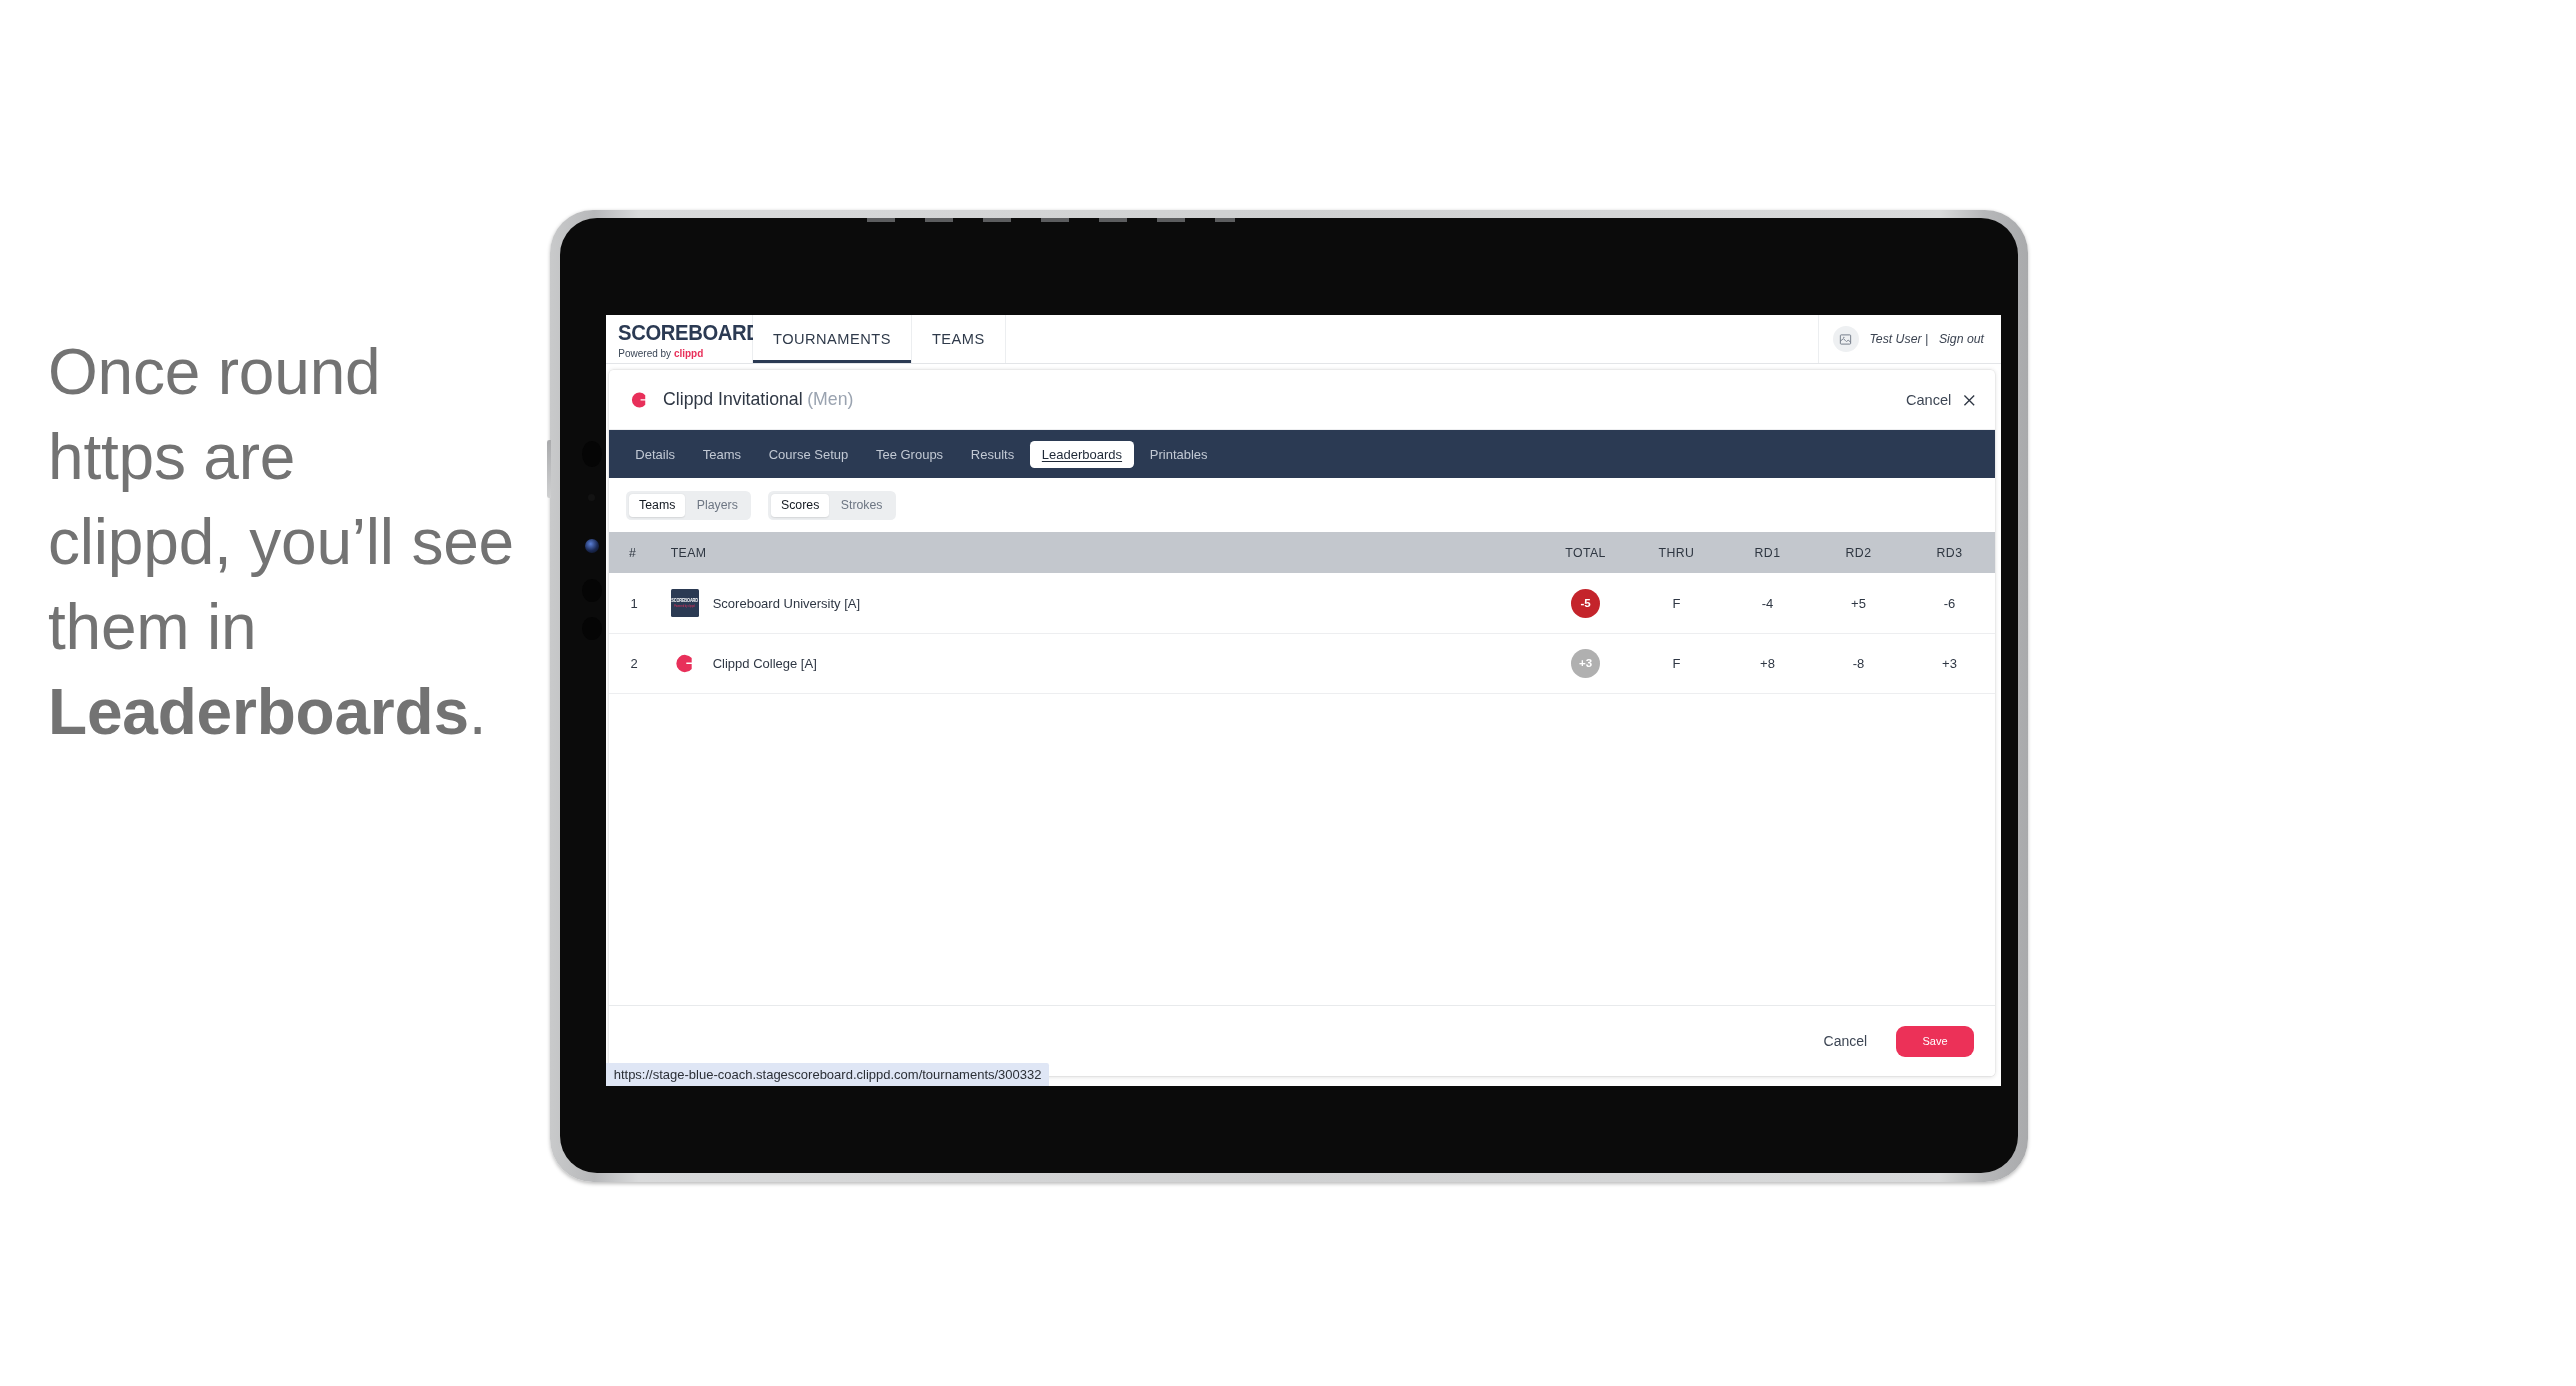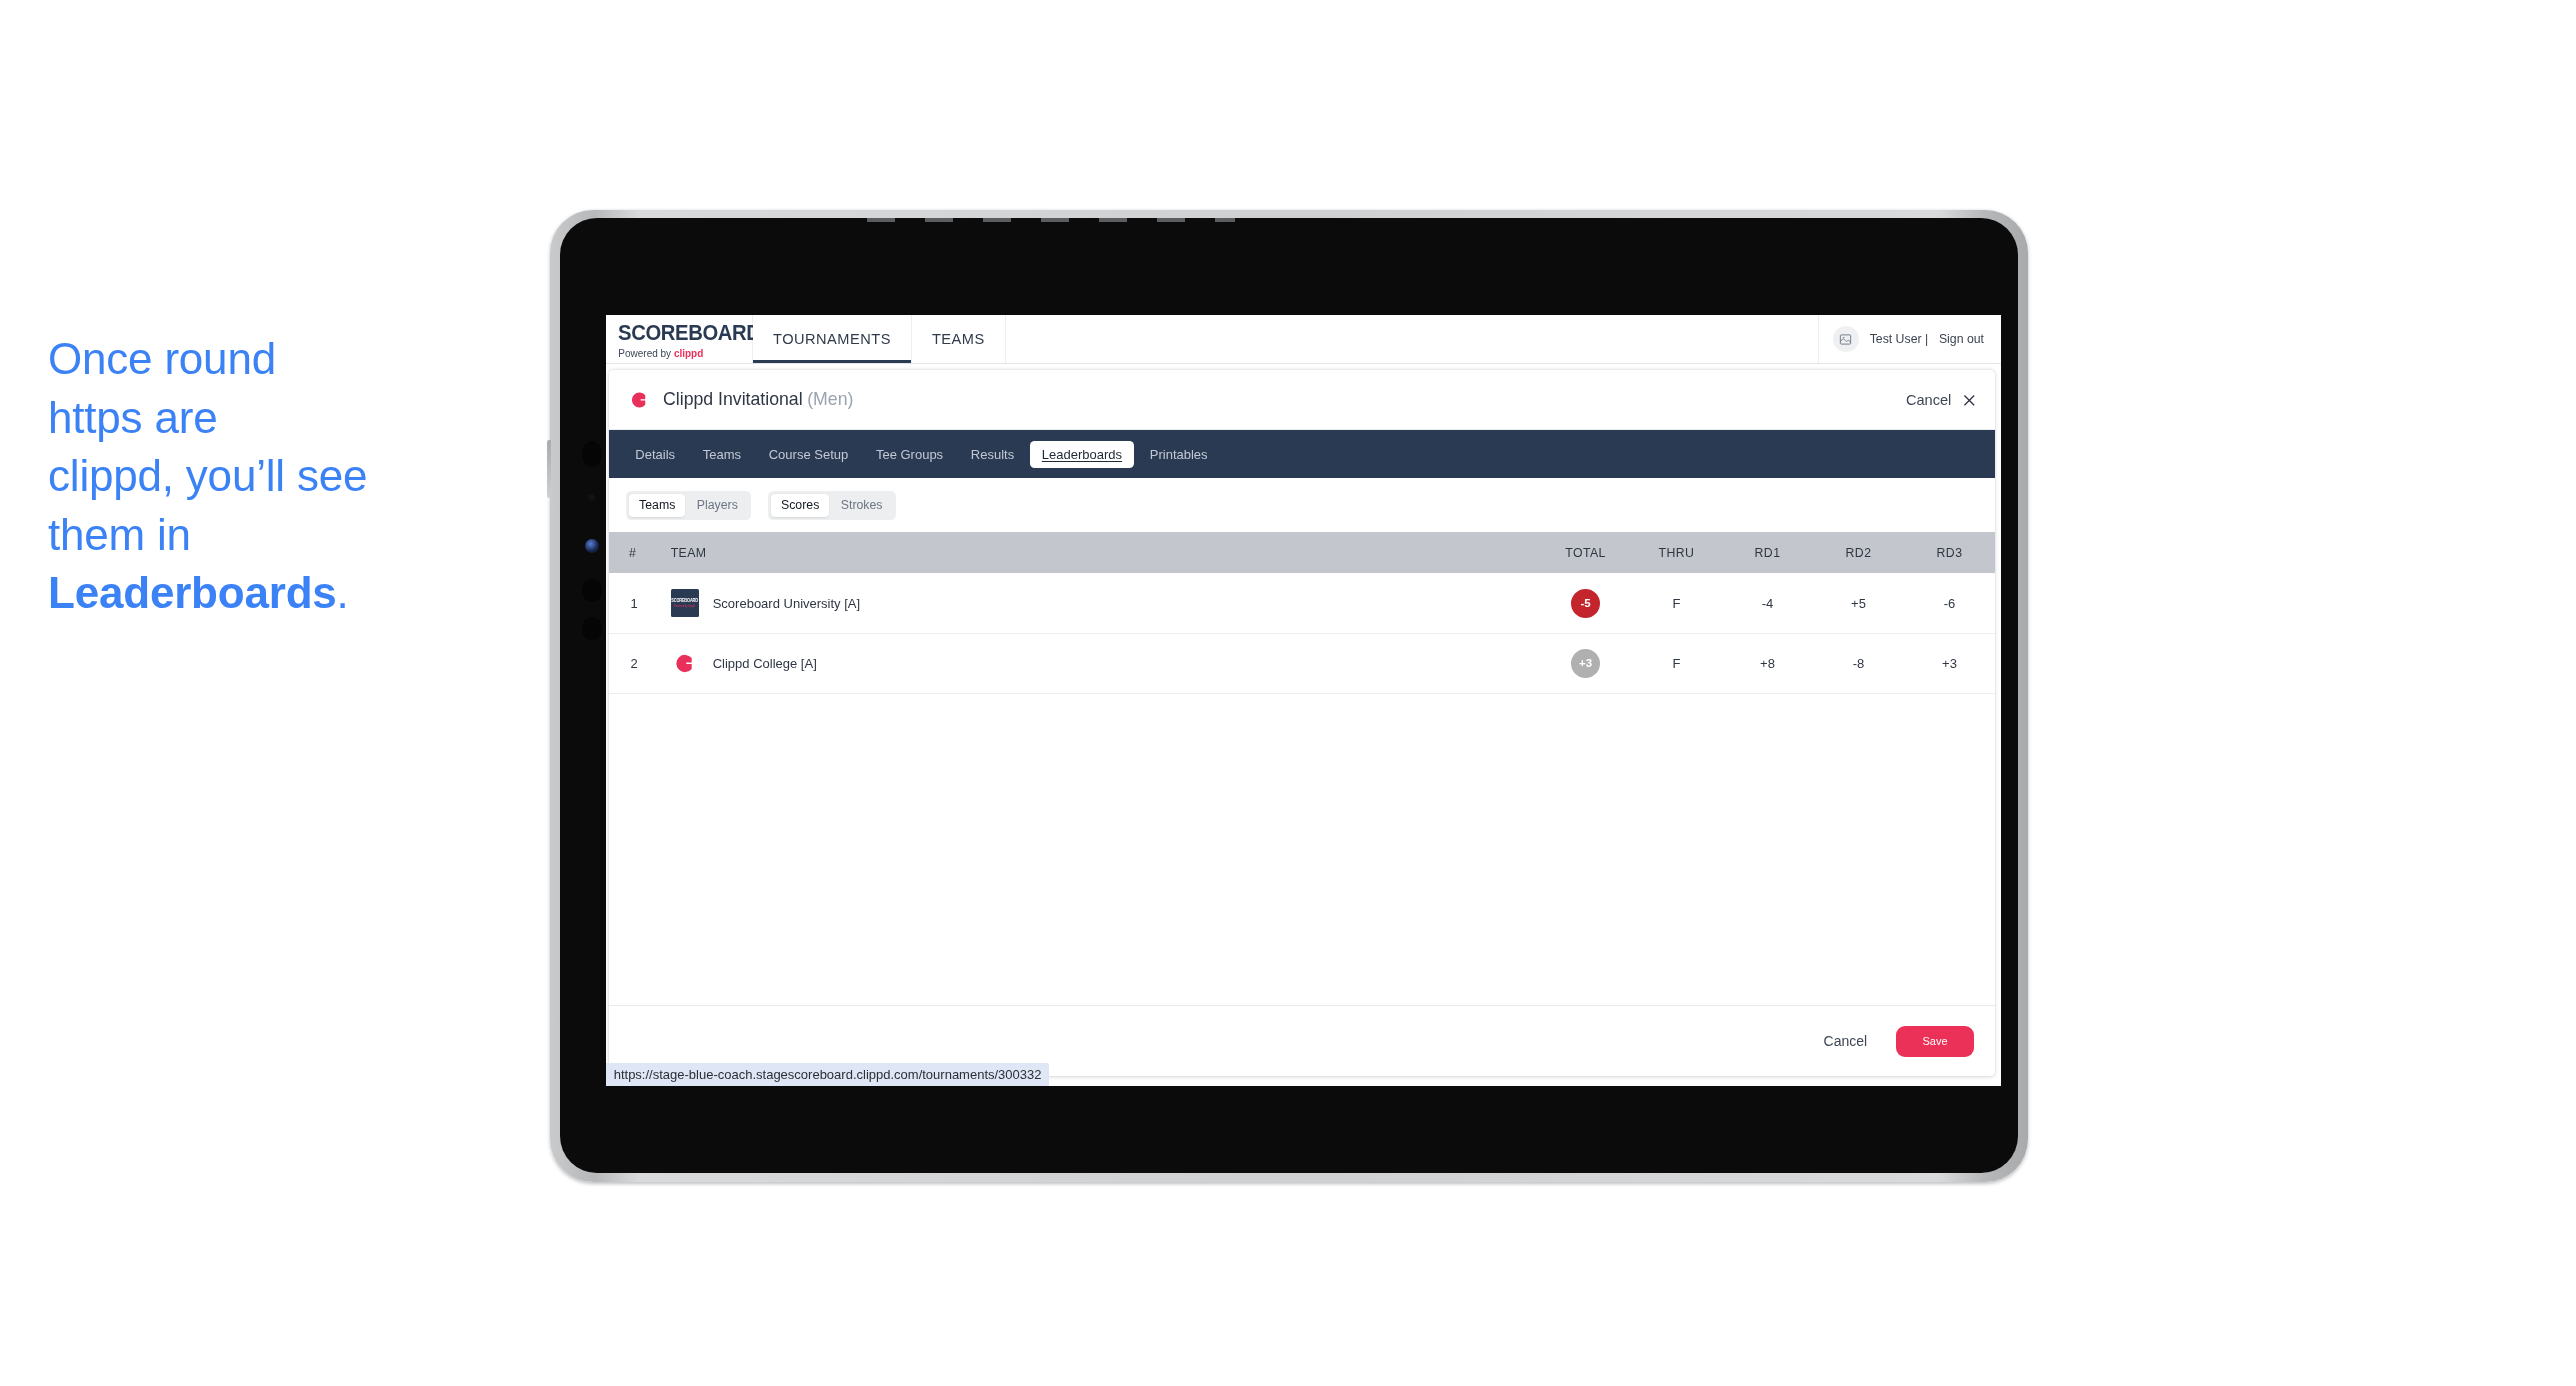--- a/index.html
+++ b/index.html
@@ -9,23 +9,23 @@
     font-family: "Liberation Sans", sans-serif;
     overflow: hidden;
   }
   .stage { position: relative; width: 2576px; height: 1386px; background:#fff; }
 
   
   .caption {
     position: absolute;
     left: 48px; top: 330px;
     width: 476px;
-    font-size: 44px;
+    font-size: 64px;
     line-height: 1.33;
-    color: #3b82f6;
+    color: #737373;
     font-family: "Liberation Sans", sans-serif;
     letter-spacing: -0.2px;
   }
   .caption b { font-weight: 700; }
 
   
   .device {
     position: absolute;
     left: 550px; top: 210px;
     width: 1478px; height: 972px;
@@ -99,21 +99,21 @@
     color: #2f3a4a;
     border-right: 0.8px solid #eceef0;
     cursor: pointer;
     position: relative;
     background: #fff;
   }
   .nav-tab.active::after {
     content:""; position:absolute; left:0; right:0; bottom:0; height:3.1px; background:#2b3a53;
   }
   .nav-spacer { flex: 1; border-right: 0.8px solid #eceef0; }
-  .nav-right { display:flex; align-items:center; gap:10.7px; padding: 0 17px 0 14px; }
+  .nav-right { display:flex; align-items:center; gap:10.7px; padding: 0 17px 0 14px; font-style: italic; }
   .avatar {
     width: 26px; height: 26px; border-radius:50%;
     background:#eef0f2;
     display:flex; align-items:center; justify-content:center;
   }
   .avatar svg { width:13px; height:13px; }
   .nav-user { font-size:12.3px; color:#3c4452; white-space:nowrap; }
   .nav-signout { font-size:12.3px; color:#3c4452; cursor:pointer; white-space:nowrap; }
 
   

